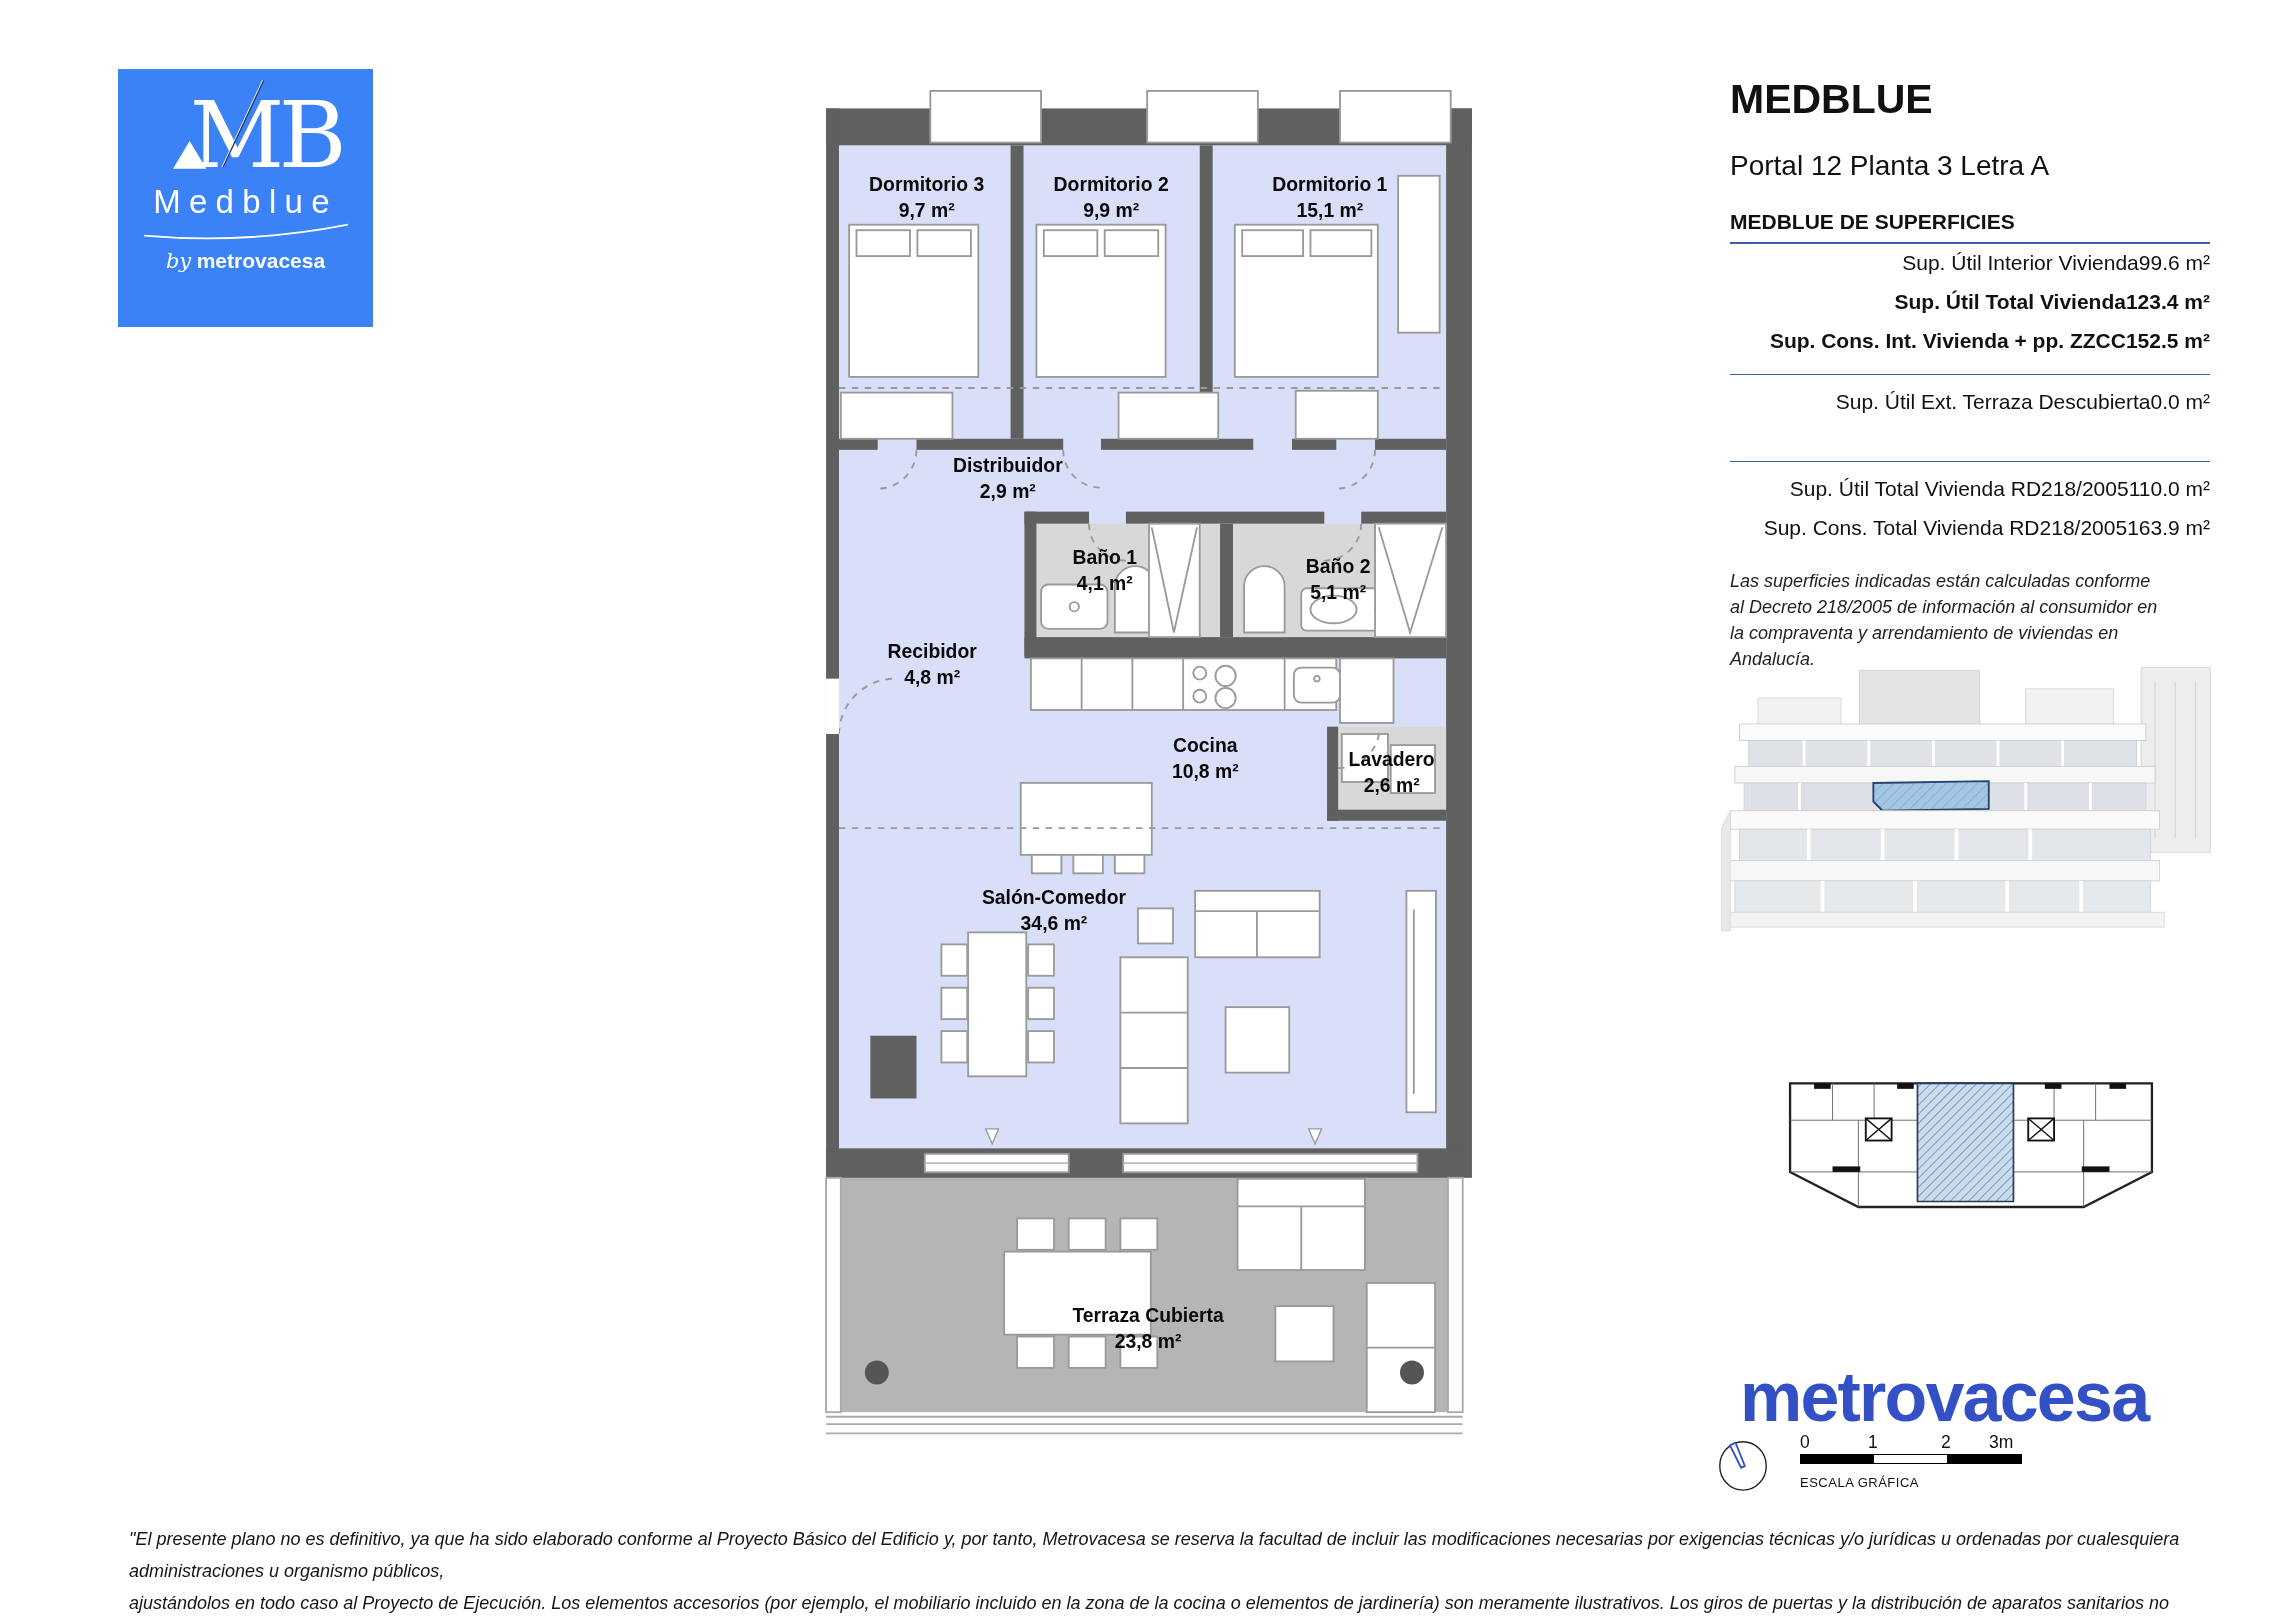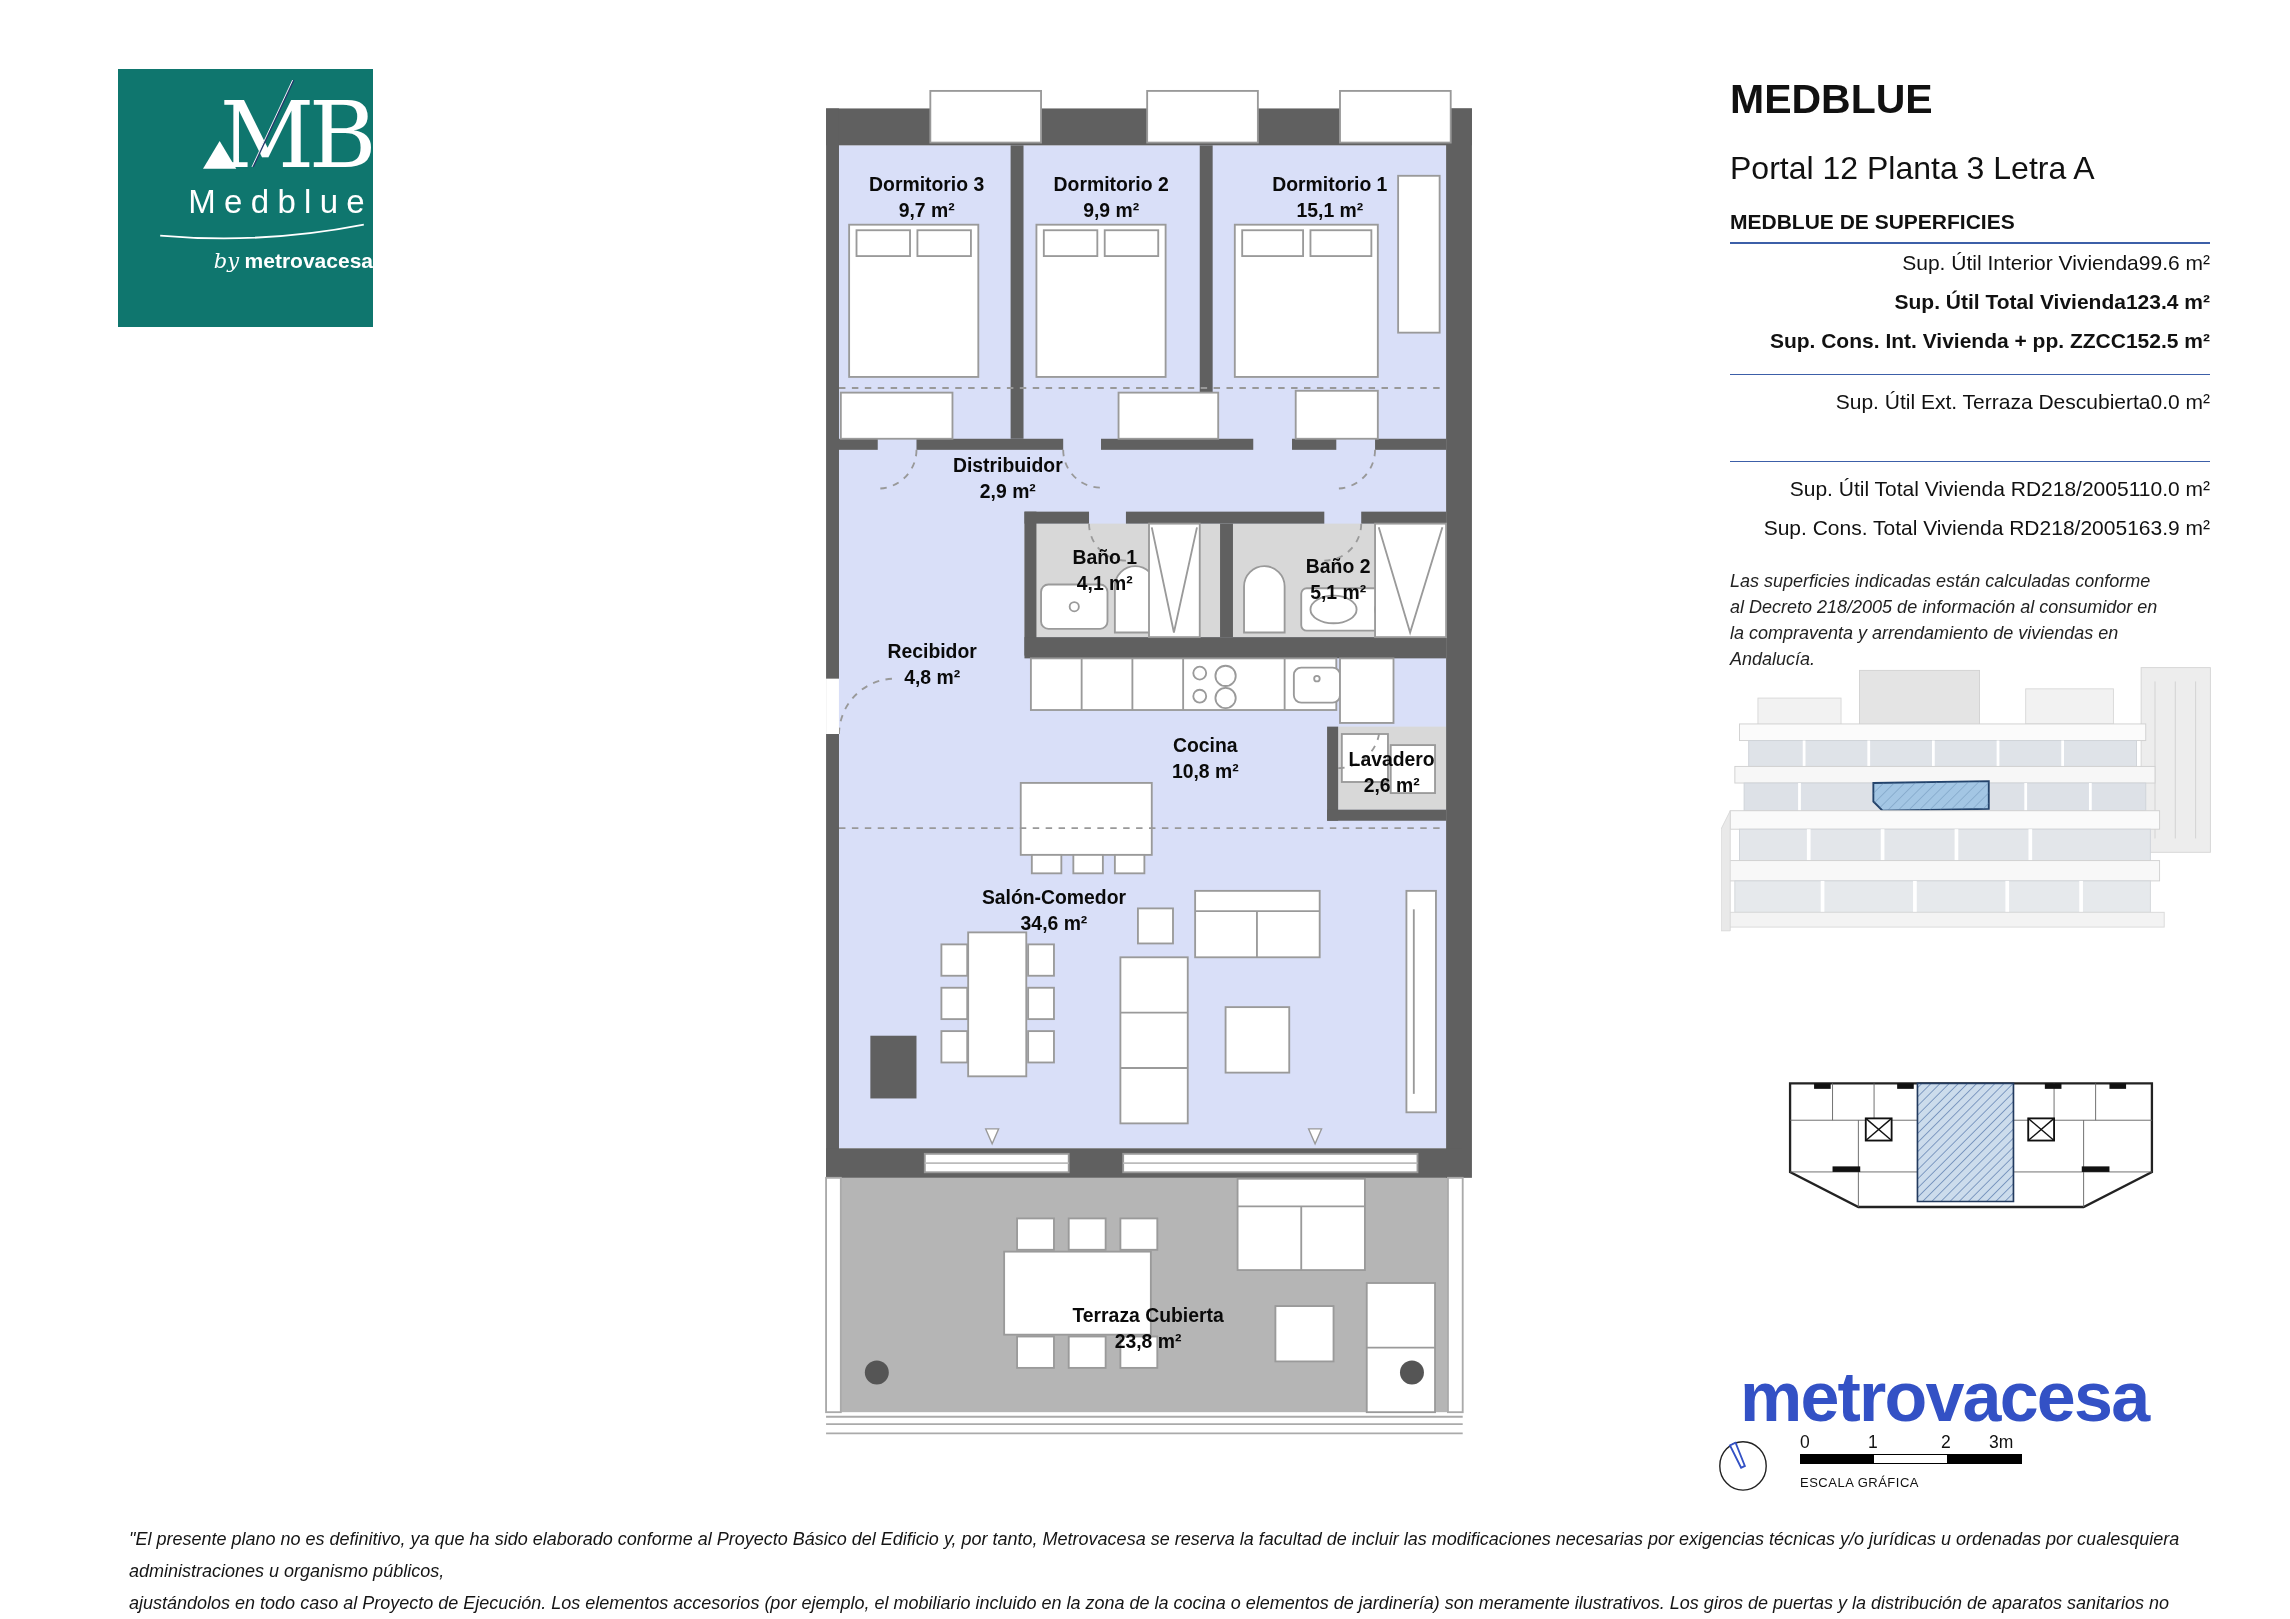--- a/index.html
+++ b/index.html
@@ -1,29 +1,29 @@
 <!DOCTYPE html>
 <html style="font-size:14.8px"><head>
 <meta charset="utf-8">
 <style>
   html,body{margin:0;padding:0;background:#e8e8e8;}
   .page{position:relative;width:2291px;height:1620px;background:#ffffff;overflow:hidden;
         font-family:"Liberation Sans",sans-serif;color:#111;}
   .abs{position:absolute;}
 
   
-  .logo{left:118px;top:69px;width:255px;height:258px;background:#0f766e;text-align:right;}
+  .logo{left:118px;top:69px;width:255px;height:258px;background:#3b82f6;text-align:center;}
   .logo-name{margin-top:1.8px;color:#fff;font-size:33px;letter-spacing:8.3px;font-weight:normal;}
   .logo-by{margin-top:5px;color:#fff;font-size:21px;}
   .by-script{font-family:"DejaVu Serif",serif;font-style:italic;margin-right:5.5px;}
   .by-co{font-weight:bold;letter-spacing:0px;}
 
   
   .title{left:1730px;top:76px;font-size:41px;font-weight:bold;letter-spacing:0px;}
-  .subtitle{left:1730px;top:150px;font-size:32px;}
+  .subtitle{left:1730px;top:150px;font-size:28px;}
   .cuadro{left:1730px;top:210px;font-size:21px;font-weight:bold;}
   .rule{left:1730px;width:480px;height:1.8px;background:#3c5fa8;}
   .rule1{top:242px;}
   .s-table{left:1730px;top:251px;width:480px;}
   .s-row{display:flex;justify-content:flex-end;font-size:21px;height:39px;align-items:flex-start;}
   .s-row.bold{font-weight:bold;}
   .s-rule{height:1.8px;background:#3c5fa8;margin:5.5px 0 14.8px 0;}
   .s-gap{height:26px;}
   .s-note{margin-top:13px;width:434px;font-size:18px;line-height:26px;font-style:italic;color:#222;}
 

